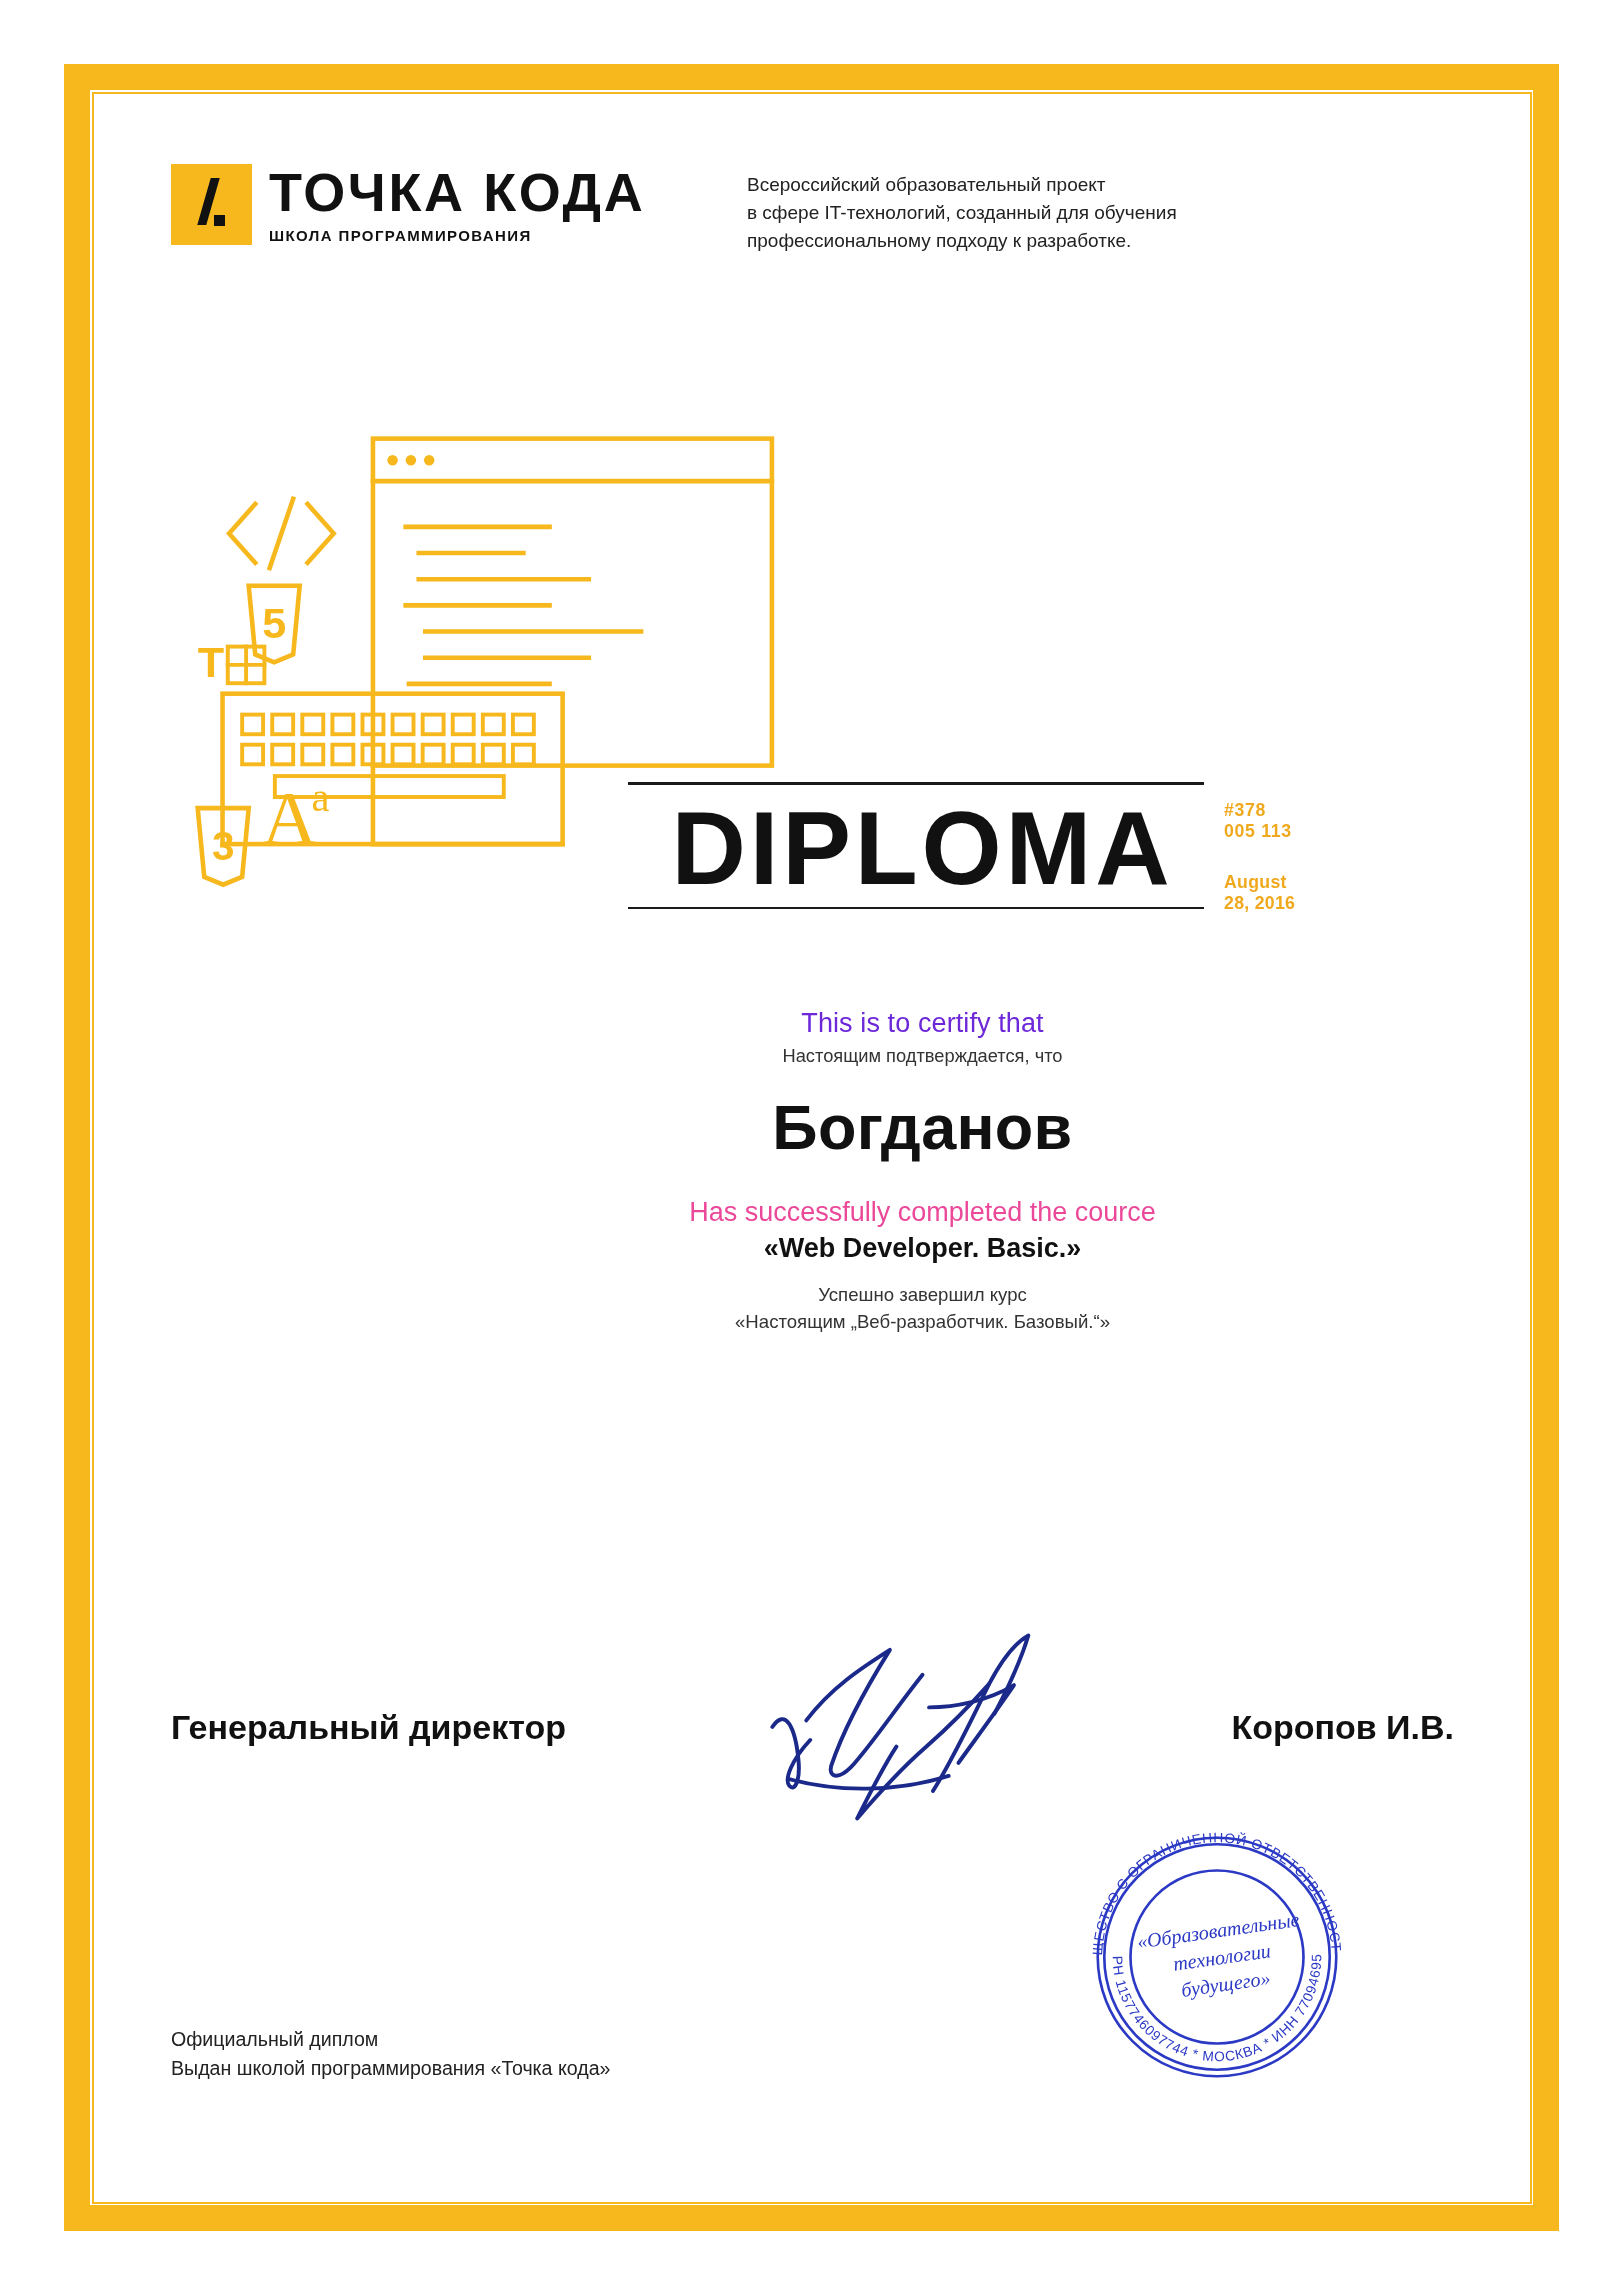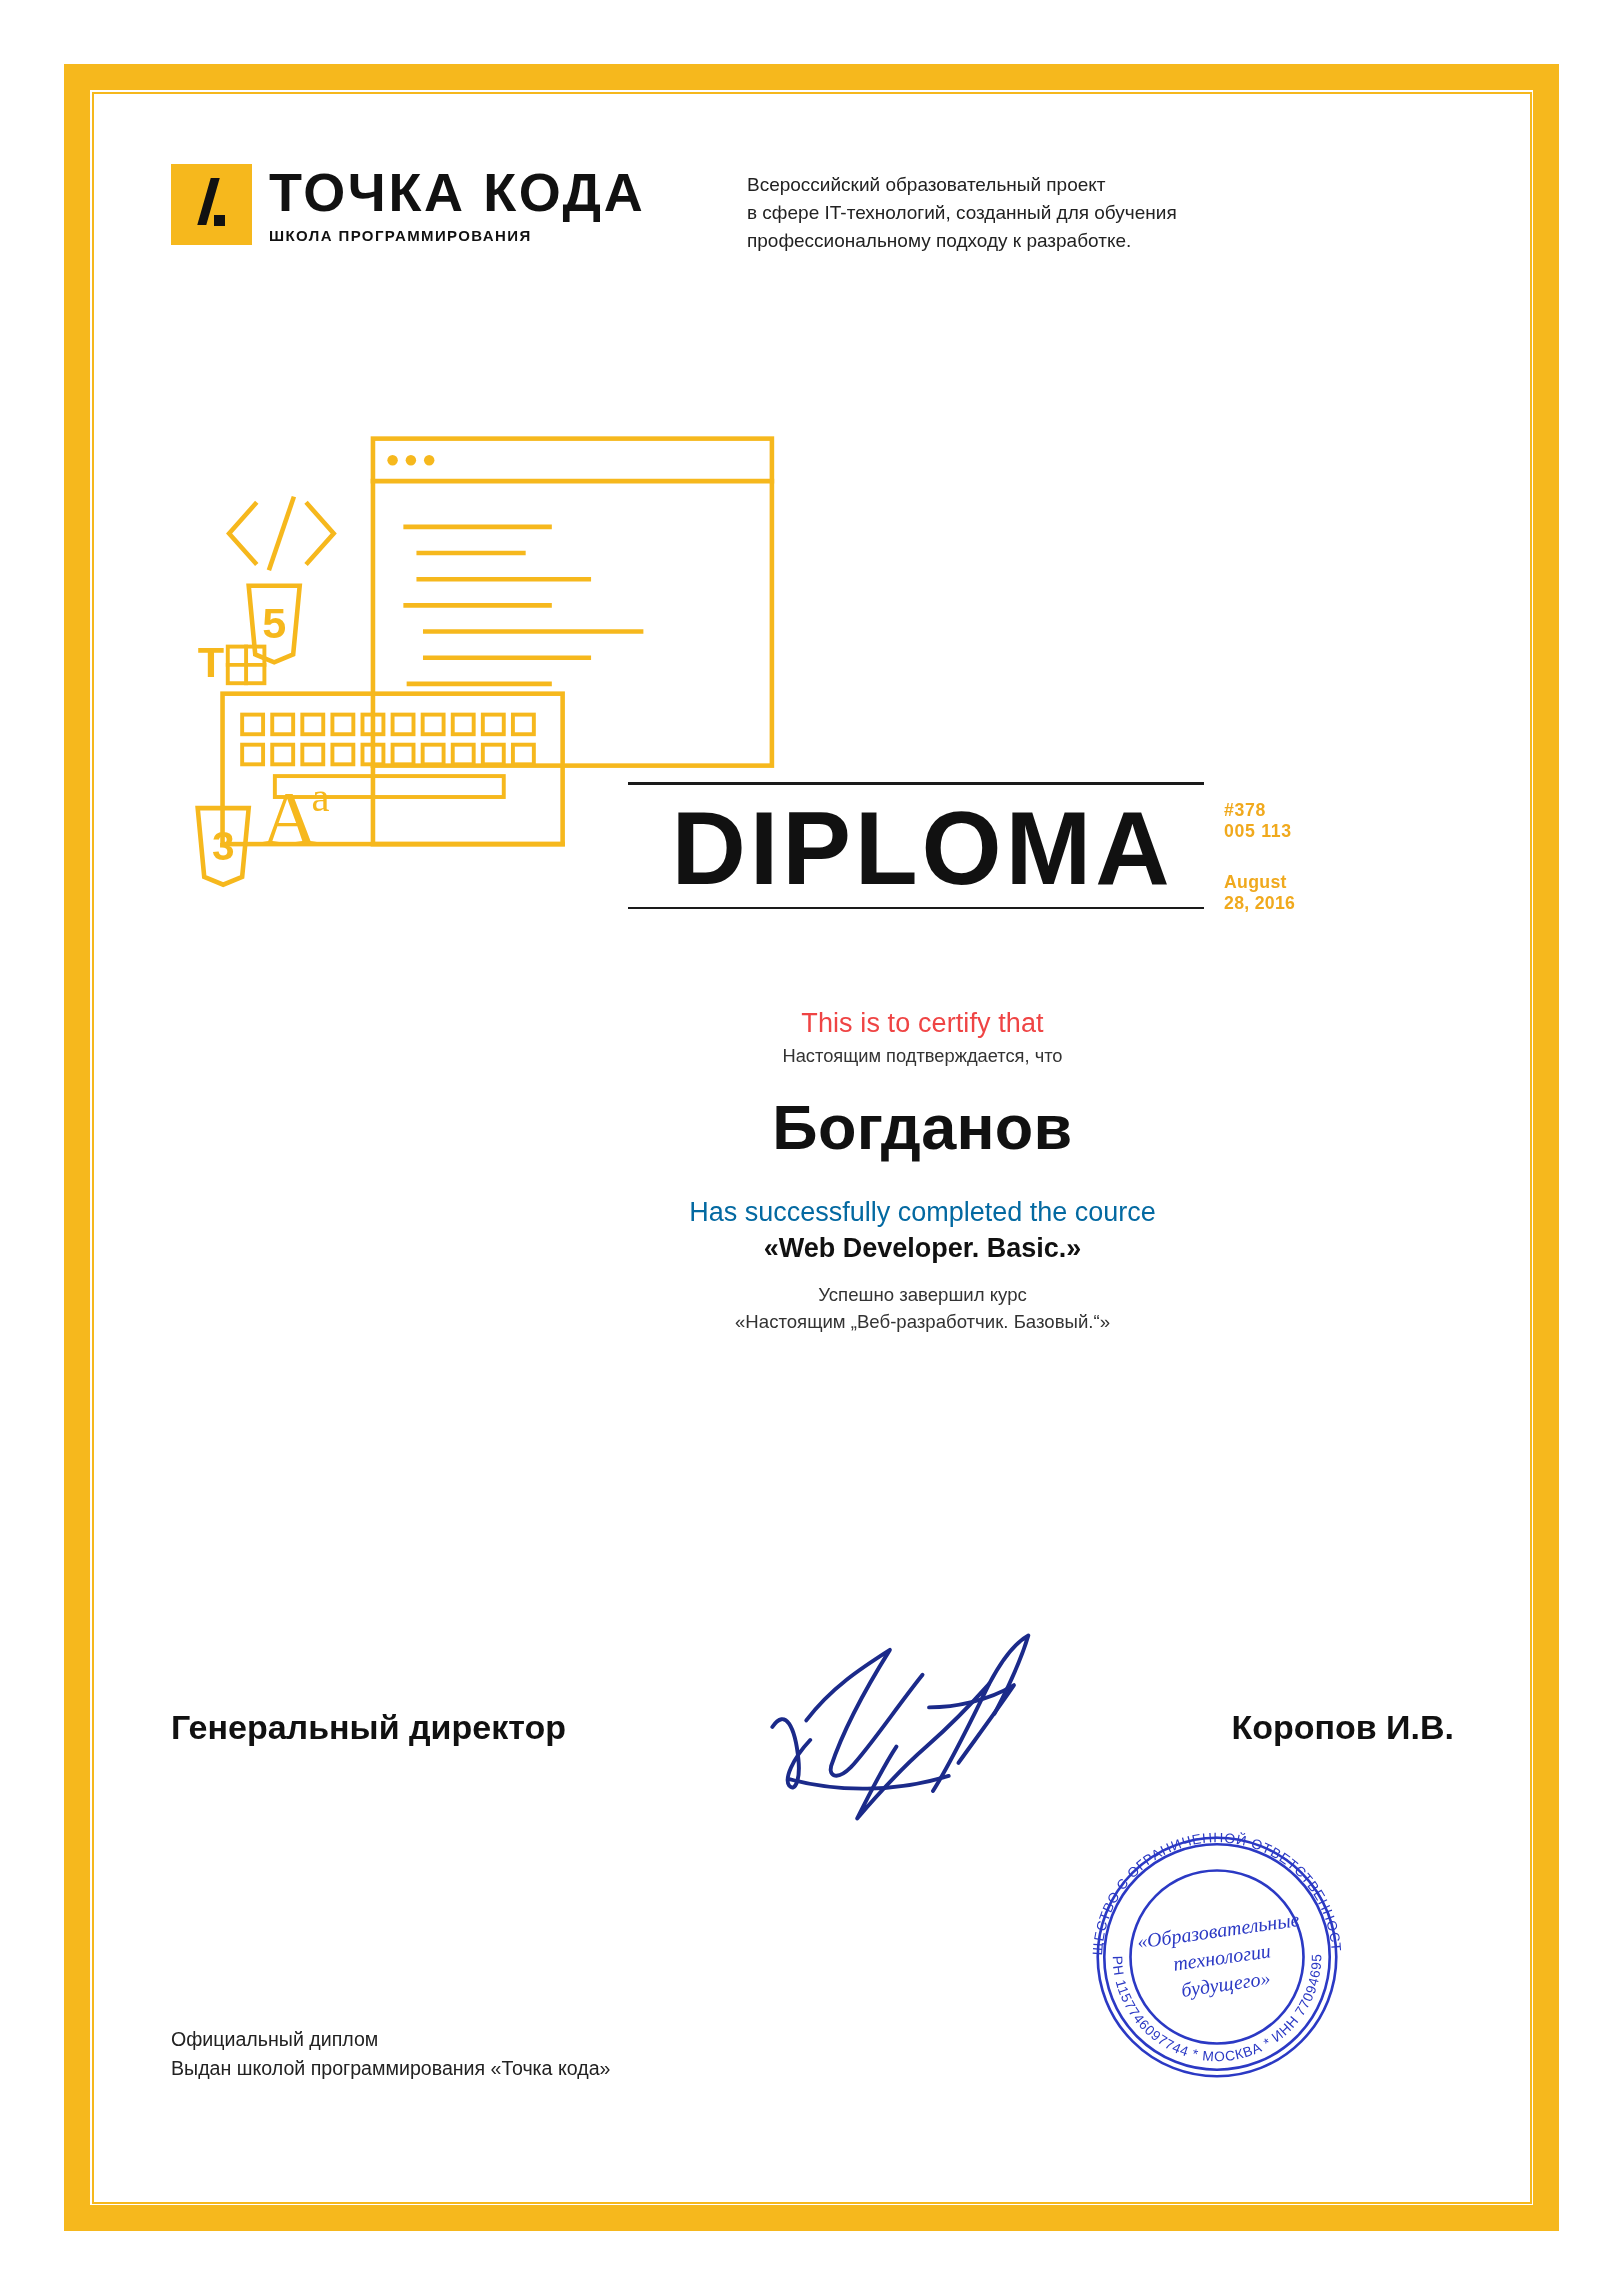--- a/index.html
+++ b/index.html
@@ -165,39 +165,39 @@
   
   .center-col {
     position: absolute;
     left: 497px;
     top: 1008px;
     width: 851px;
     text-align: center;
   }
   .certify-en {
     font-size: 27px;
-    color: #ef4444;
+    color: #6d28d9;
     letter-spacing: 0.1px;
   }
   .certify-ru {
     font-size: 18.3px;
     color: #333;
     margin-top: 5.9px;
   }
   .recipient {
     font-size: 63px;
     font-weight: bold;
     line-height: 1.12;
     color: #111;
     margin-top: 25px;
     letter-spacing: 0.3px;
   }
   .course-en {
     font-size: 27px;
-    color: #0369a1;
+    color: #ec4899;
     margin-top: 35px;
   }
   .course-en-name {
     font-size: 27px;
     font-weight: bold;
     color: #111;
     margin-top: 4.6px;
   }
   .course-ru {
     font-size: 18.6px;

